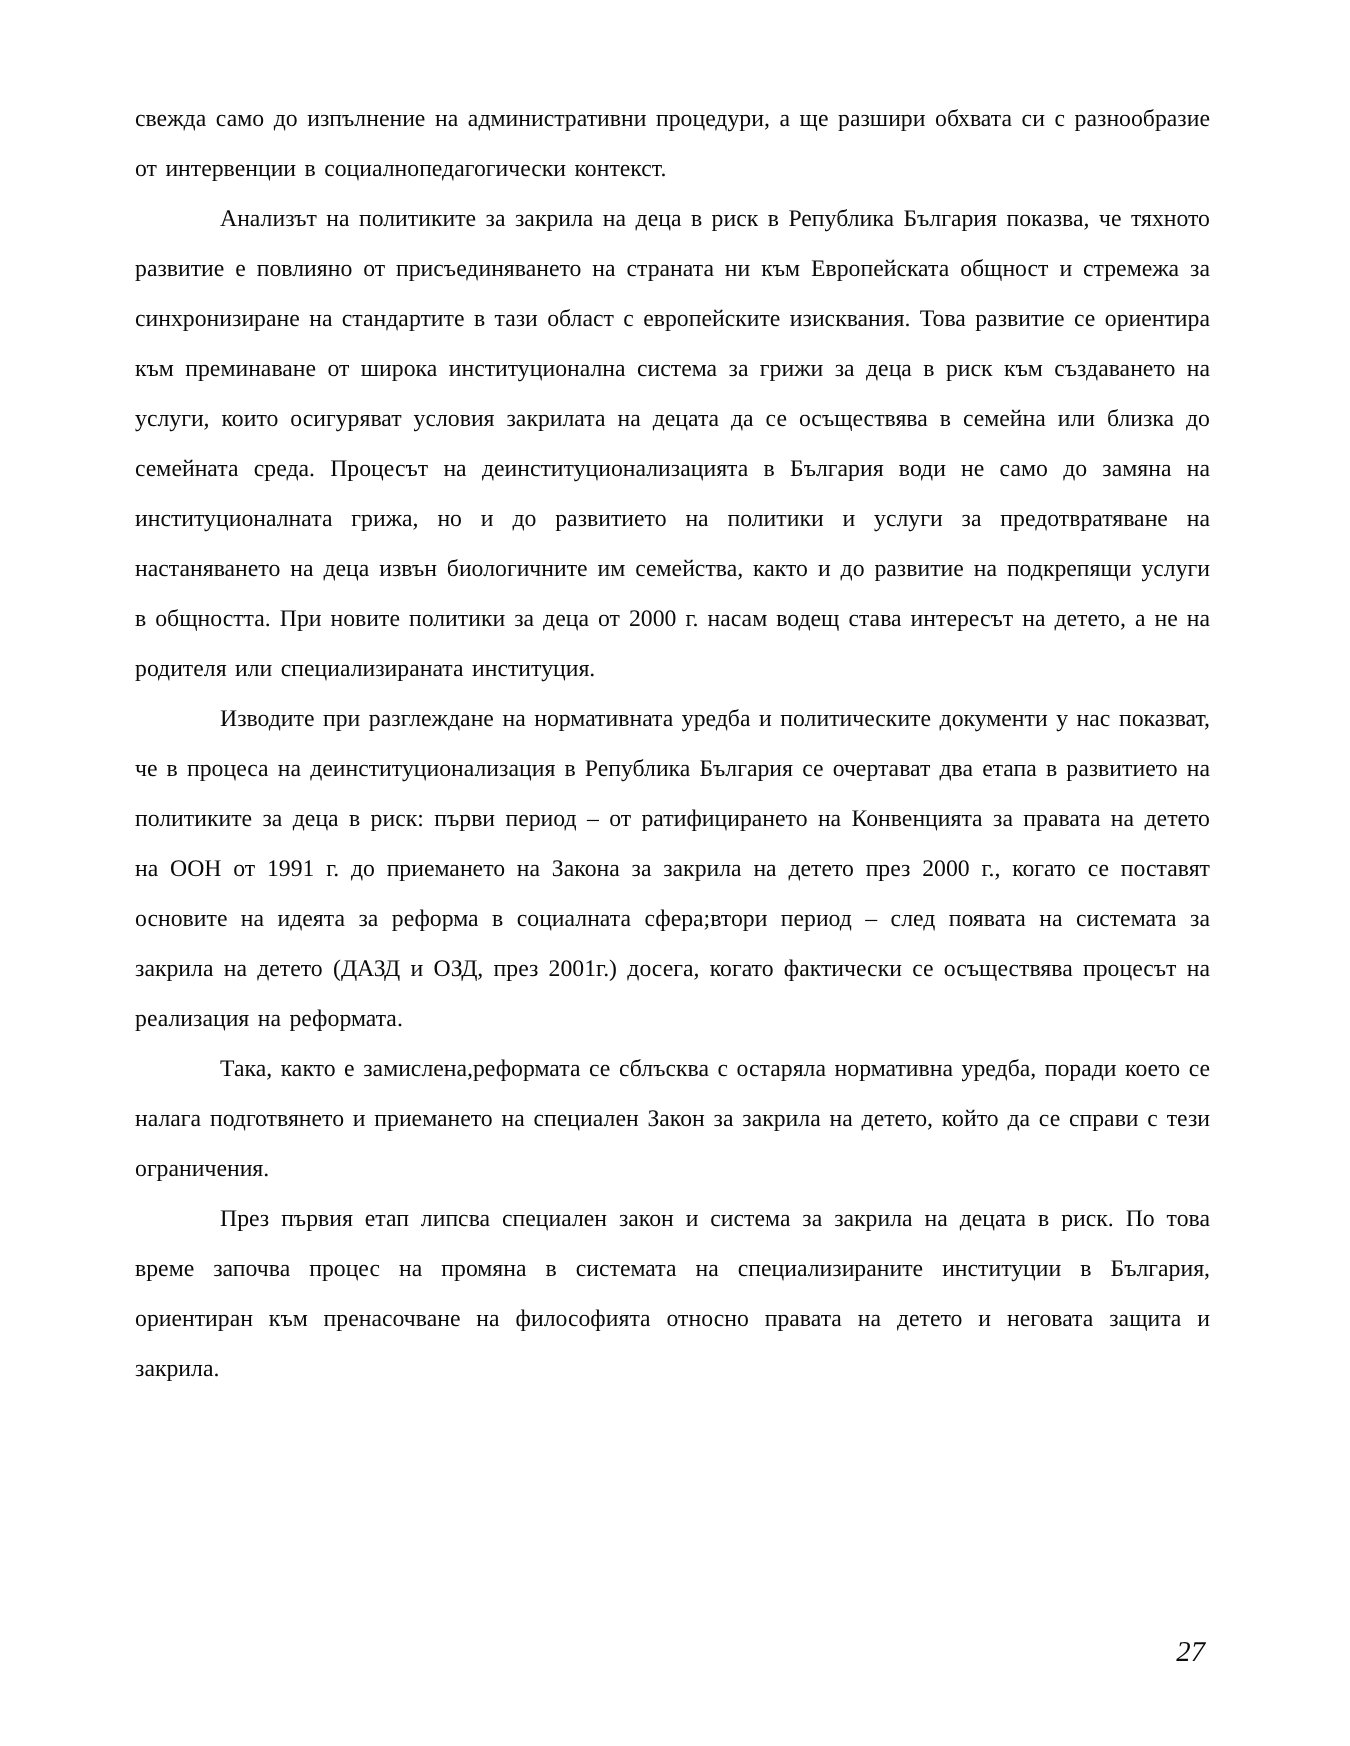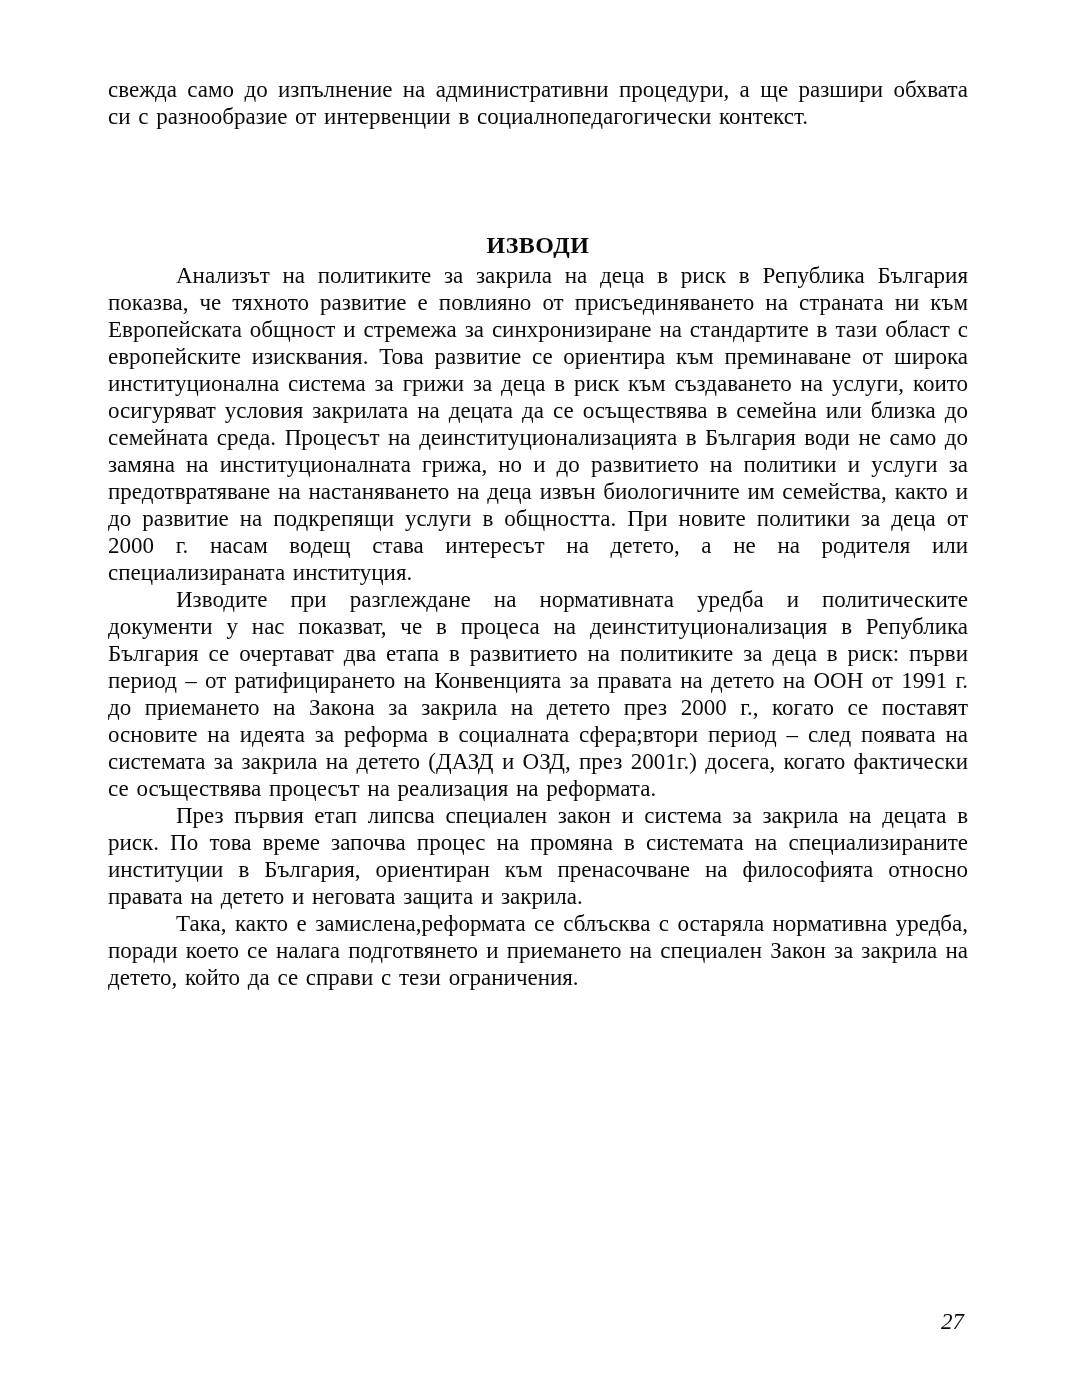--- a/index.html
+++ b/index.html
@@ -18,22 +18,22 @@
     box-sizing: border-box;
   }
   .content {
     position: absolute;
     left: 108px;
     top: 76px;
     width: 860px;
   }
   .para {
     margin: 0;
-    font-size: 23px;
-    line-height: 27px;
+    font-size: 19px;
+    line-height: 40px;
     text-align: justify;
     word-spacing: 2px;
   }
   .para.indent {
     text-indent: 68px;
     font-family: Liberation Serif, serif;
   }
   .para.force-last-justify {
     text-align-last: justify;
   }
@@ -54,26 +54,25 @@
     font-style: italic;
   }
 </style>
 </head>
 <body>
 
 <div class="page">
   <div class="content">
     <p class="para">свежда само до изпълнение на административни процедури, а ще разшири обхвата си с разнообразие от интервенции в социалнопедагогически контекст.</p>
 
-    <h1 class="heading">ИЗВОДИ</h1>
 
     <p class="para indent">Анализът на политиките за закрила на деца в риск в Република България показва, че тяхното развитие е повлияно от присъединяването на страната ни към Европейската общност и стремежа за синхронизиране на стандартите в тази област с европейските изисквания. Това развитие се ориентира към преминаване от широка институционална система за грижи за деца в риск към създаването на услуги, които осигуряват условия закрилата на децата да се осъществява в семейна или близка до семейната среда. Процесът на деинституционализацията в България води не само до замяна на институционалната грижа, но и до развитието на политики и услуги за предотвратяване на настаняването на деца извън биологичните им семейства, както и до развитие на подкрепящи услуги в общността. При новите политики за деца от 2000 г. насам водещ става интересът на детето, а не на родителя или специализираната институция.</p>
 
     <p class="para indent">Изводите при разглеждане на нормативната уредба и политическите документи у нас показват, че в процеса на деинституционализация в Република България се очертават два етапа в развитието на политиките за деца в риск: първи период – от ратифицирането на Конвенцията за правата на детето на ООН от 1991 г. до приемането на Закона за закрила на детето през 2000 г., когато се поставят основите на идеята за реформа в социалната сфера;втори период – след появата на системата за закрила на детето (ДАЗД и ОЗД, през 2001г.) досега, когато фактически се осъществява процесът на реализация на реформата.</p>
 
+    <p class="para indent">Така, както е замислена,реформата се сблъсква с остаряла нормативна уредба, поради което се налага подготвянето и приемането на специален Закон за закрила на детето, който да се справи с тези ограничения.</p>
+
     <p class="para indent">През първия етап липсва специален закон и система за закрила на децата в риск. По това време започва процес на промяна в системата на специализираните институции в България, ориентиран към пренасочване на философията относно правата на детето и неговата защита и закрила.</p>
-
-    <p class="para indent">Така, както е замислена,реформата се сблъсква с остаряла нормативна уредба, поради което се налага подготвянето и приемането на специален Закон за закрила на детето, който да се справи с тези ограничения.</p>
 
   </div>
 
   <div class="page-number">27</div>
 </div>
 
 </body></html>

